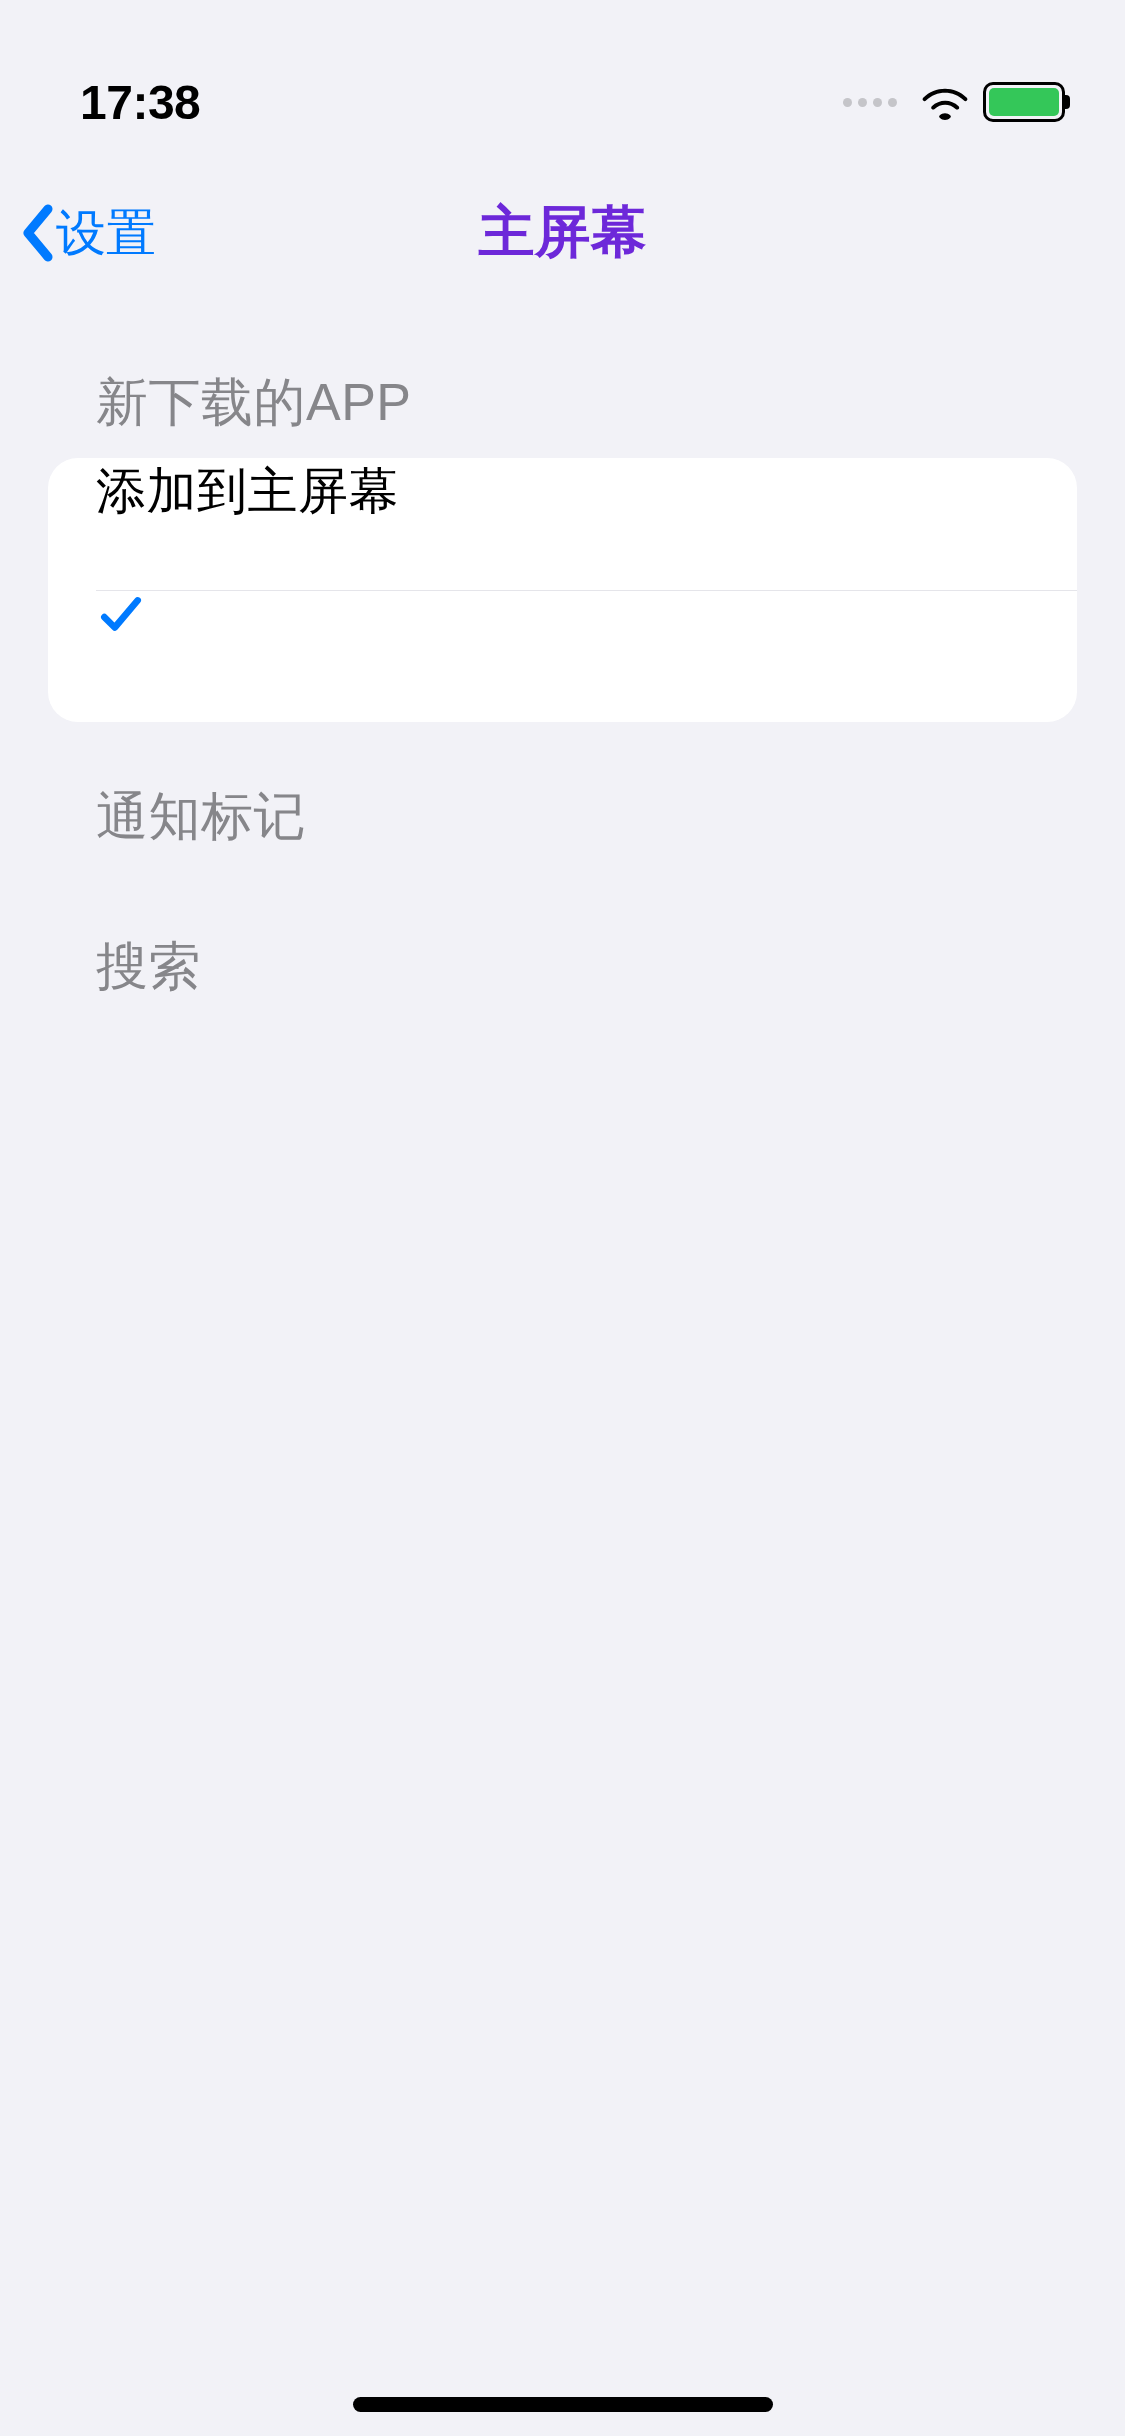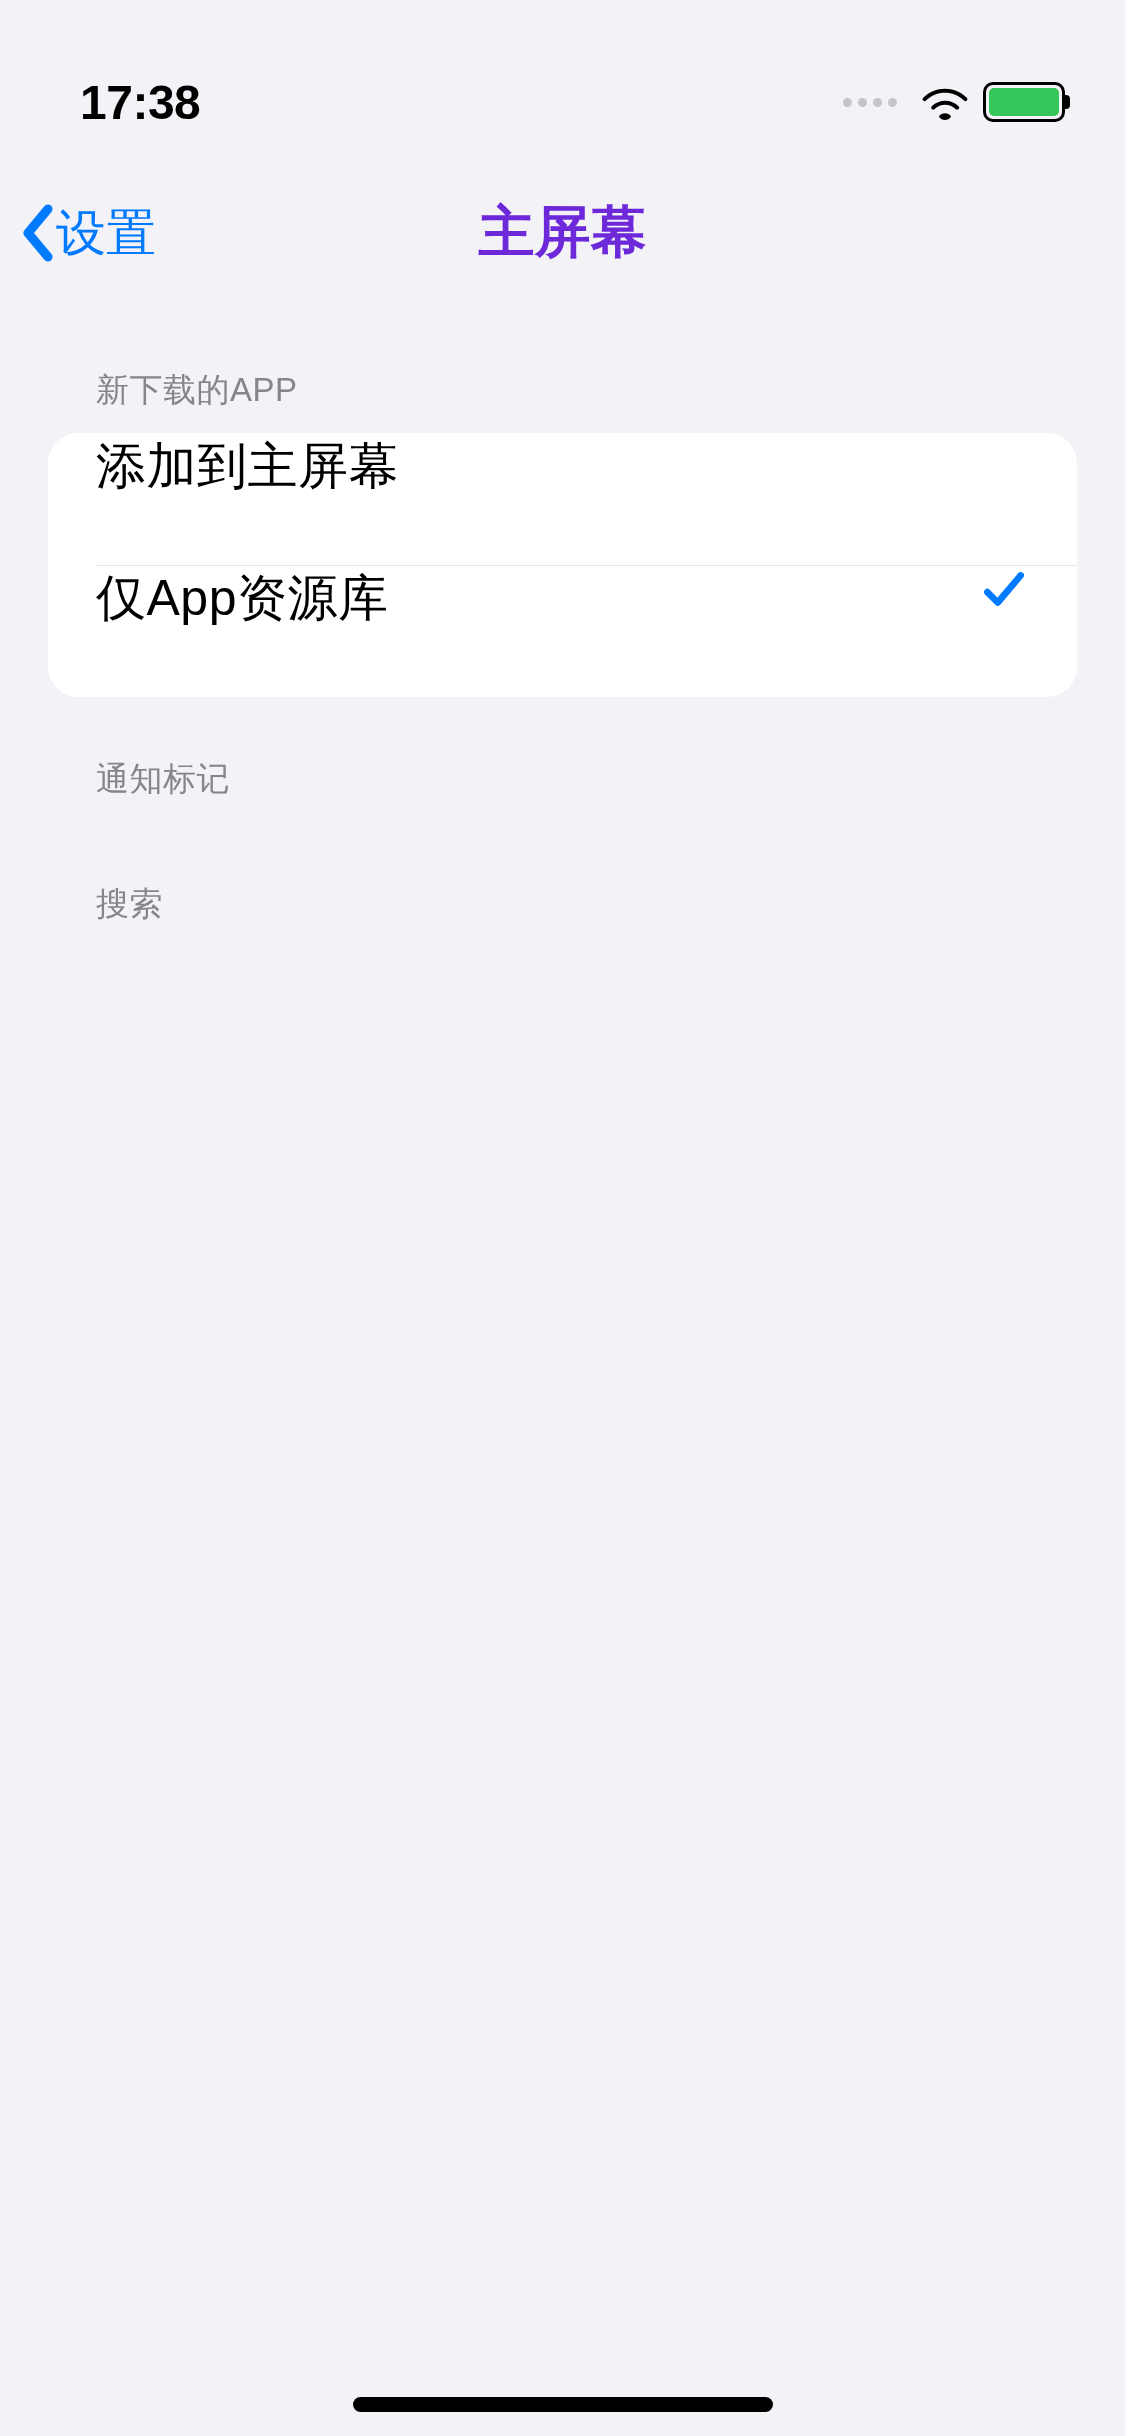--- a/index.html
+++ b/index.html
@@ -106,21 +106,21 @@
     .content {
       padding: 0 48px;
     }
     .section {
       margin-top: 60px;
     }
     .section:first-child {
       margin-top: 70px;
     }
     .section-header {
-      font-size: 33px;
+      font-size: 52px;
       color: #86868a;
       padding: 0 48px 20px 48px;
       letter-spacing: 0.5px;
     }
     .group {
       background: #ffffff;
       border-radius: 30px;
       overflow: hidden;
     }
     .row {
@@ -222,21 +222,20 @@
 
 <div class="content">
 
   <div class="section">
     <div class="section-header">新下载的APP</div>
     <div class="group">
       <div class="row">
         <span class="row-label">添加到主屏幕</span>
       </div>
       <div class="row">
-        <span class="row-label">仅App资源库</span>
         <span class="checkmark">
           <svg width="50" height="50" viewBox="0 0 24 24">
             <path fill="none" stroke="#007aff" stroke-width="3.2" stroke-linecap="round" stroke-linejoin="round" d="M4 13 L9 18 L20 5"></path>
           </svg>
         </span>
       </div>
     </div>
   </div>
 
   <div class="section">

